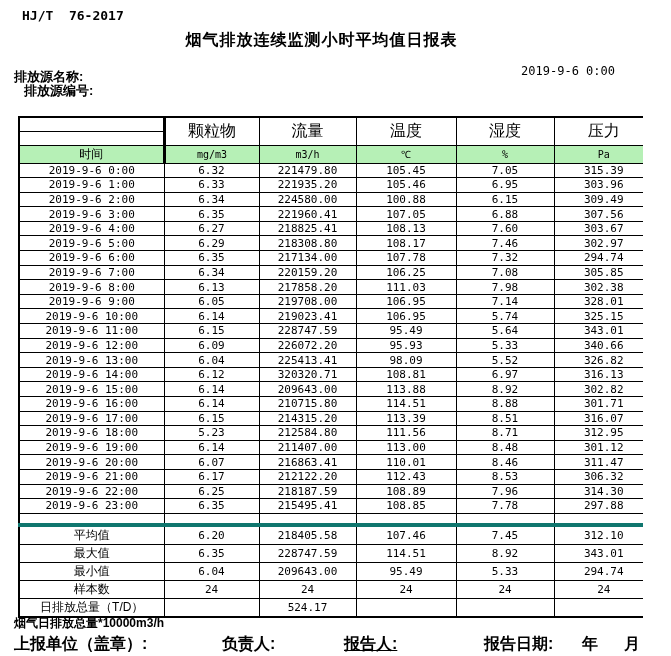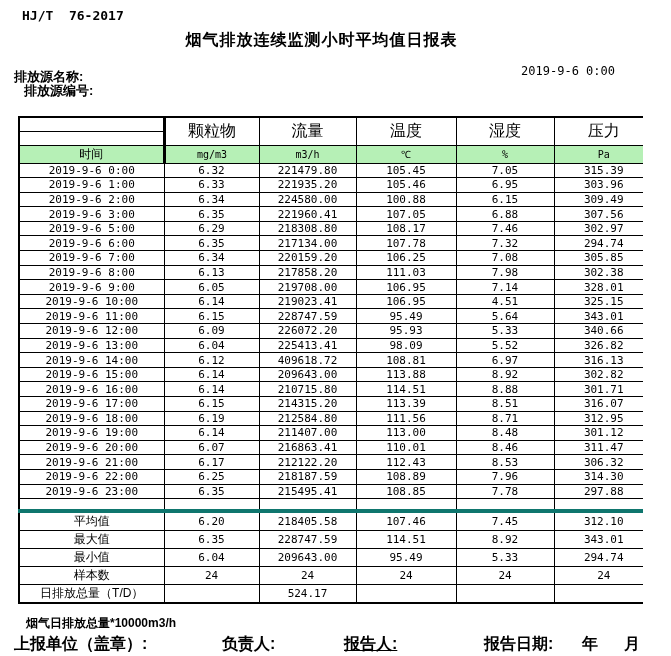--- a/index.html
+++ b/index.html
@@ -58,21 +58,21 @@
   td.num, td.time {
     font-family:"DejaVu Sans Mono", monospace; font-size:11px;
   }
   tbody.spacerbody tr { height:12px; }
   tbody.summary tr { height:14.6px; }
   tbody.summary tr.sumfirst td { border-top:4px solid #0f766e; }
   td.slabel { font-size:12px; }
 
   .foot-note {
     position:absolute; left:14px; top:615px;
-    font-size:12px; font-weight:bold;margin-left:12px;
+    font-size:12px; font-weight:bold;
   }
   .foot-line { position:absolute; top:634px; left:0; width:671px; height:16px; }
   .foot-line span { position:absolute; font-size:16px; font-weight:bold; white-space:nowrap; }
   .f-unit { left:14px; }
   .f-resp { left:222px; }
   .f-rept { left:344px;text-decoration:underline; }
   .f-date { left:484px; }
   .f-year { left:582px; }
   .f-month { left:624px; }
   .f-day { left:654px; }
@@ -144,20 +144,28 @@
         </tr>
         <tr>
           <td class="time">2019-9-6  3:00</td>
           <td class="num">6.35</td>
           <td class="num">221960.41</td>
           <td class="num">107.05</td>
           <td class="num">6.88</td>
           <td class="num">307.56</td>
         </tr>
         <tr>
+          <td class="time">2019-9-6  4:00</td>
+          <td class="num">6.27</td>
+          <td class="num">218825.41</td>
+          <td class="num">108.13</td>
+          <td class="num">7.60</td>
+          <td class="num">303.67</td>
+        </tr>
+        <tr>
           <td class="time">2019-9-6  5:00</td>
           <td class="num">6.29</td>
           <td class="num">218308.80</td>
           <td class="num">108.17</td>
           <td class="num">7.46</td>
           <td class="num">302.97</td>
         </tr>
         <tr>
           <td class="time">2019-9-6  6:00</td>
           <td class="num">6.35</td>
@@ -188,21 +196,21 @@
           <td class="num">219708.00</td>
           <td class="num">106.95</td>
           <td class="num">7.14</td>
           <td class="num">328.01</td>
         </tr>
         <tr>
           <td class="time">2019-9-6  10:00</td>
           <td class="num">6.14</td>
           <td class="num">219023.41</td>
           <td class="num">106.95</td>
-          <td class="num">4.51</td>
+          <td class="num">5.74</td>
           <td class="num">325.15</td>
         </tr>
         <tr>
           <td class="time">2019-9-6  11:00</td>
           <td class="num">6.15</td>
           <td class="num">228747.59</td>
           <td class="num">95.49</td>
           <td class="num">5.64</td>
           <td class="num">343.01</td>
         </tr>
@@ -218,21 +226,21 @@
           <td class="time">2019-9-6  13:00</td>
           <td class="num">6.04</td>
           <td class="num">225413.41</td>
           <td class="num">98.09</td>
           <td class="num">5.52</td>
           <td class="num">326.82</td>
         </tr>
         <tr>
           <td class="time">2019-9-6  14:00</td>
           <td class="num">6.12</td>
-          <td class="num">409618.72</td>
+          <td class="num">320320.71</td>
           <td class="num">108.81</td>
           <td class="num">6.97</td>
           <td class="num">316.13</td>
         </tr>
         <tr>
           <td class="time">2019-9-6  15:00</td>
           <td class="num">6.14</td>
           <td class="num">209643.00</td>
           <td class="num">113.88</td>
           <td class="num">8.92</td>
@@ -249,21 +257,21 @@
         <tr>
           <td class="time">2019-9-6  17:00</td>
           <td class="num">6.15</td>
           <td class="num">214315.20</td>
           <td class="num">113.39</td>
           <td class="num">8.51</td>
           <td class="num">316.07</td>
         </tr>
         <tr>
           <td class="time">2019-9-6  18:00</td>
-          <td class="num">6.19</td>
+          <td class="num">5.23</td>
           <td class="num">212584.80</td>
           <td class="num">111.56</td>
           <td class="num">8.71</td>
           <td class="num">312.95</td>
         </tr>
         <tr>
           <td class="time">2019-9-6  19:00</td>
           <td class="num">6.14</td>
           <td class="num">211407.00</td>
           <td class="num">113.00</td>

